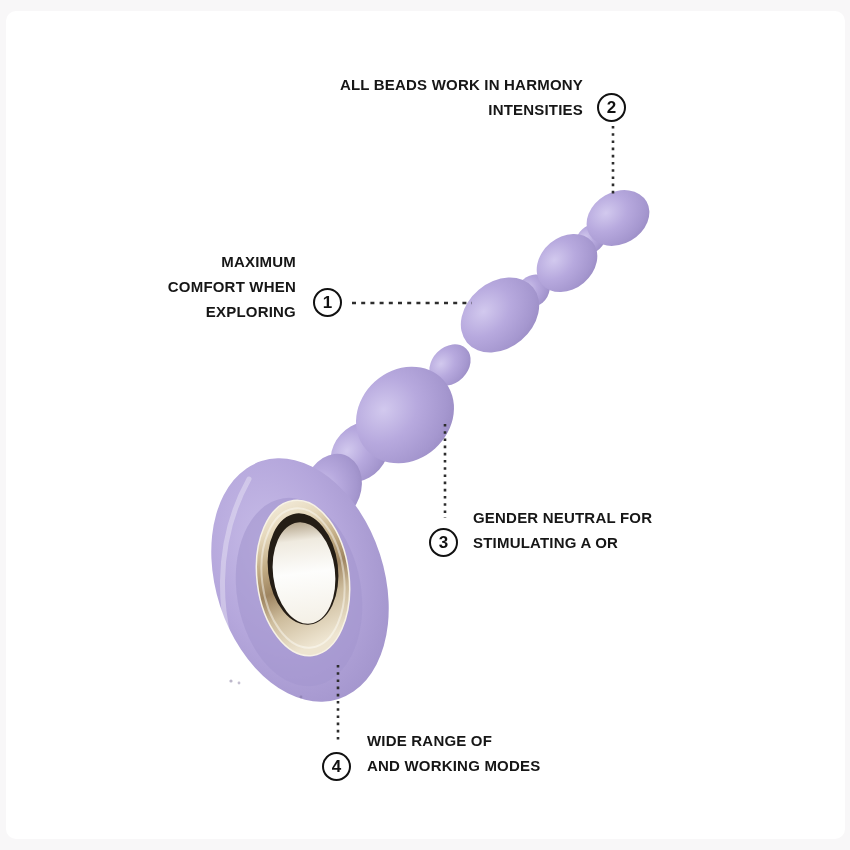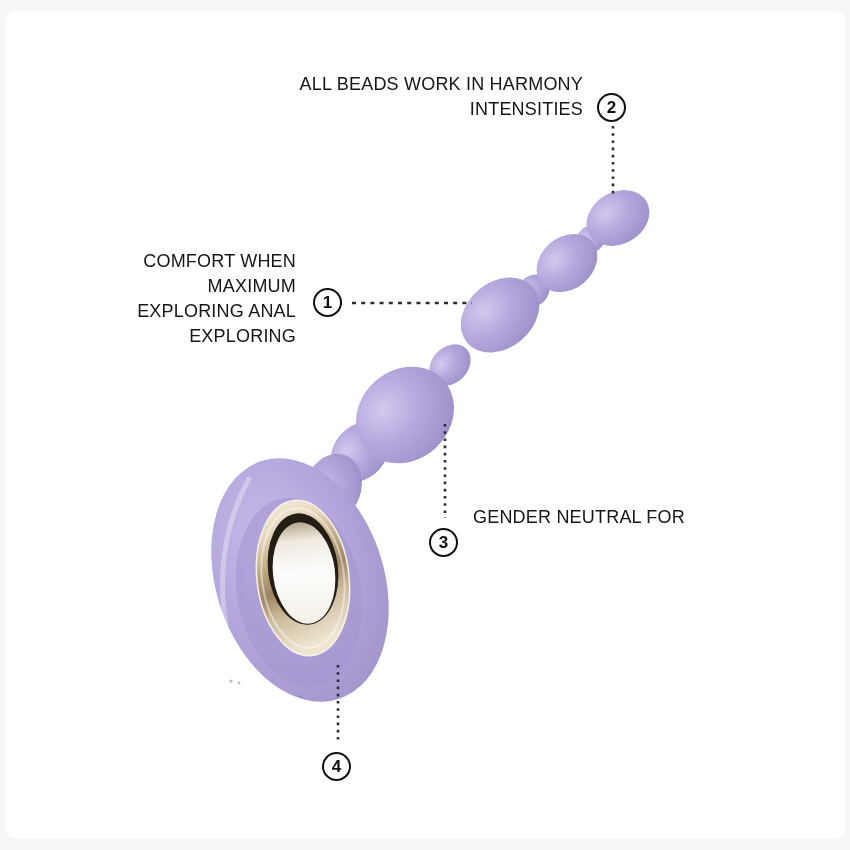--- a/index.html
+++ b/index.html
@@ -9,22 +9,22 @@
     font-family:"Liberation Sans", sans-serif;
   }
   .canvas{
     position:absolute;left:6px;top:11px;right:5px;bottom:11px;
     background:#ffffff;border-radius:10px;
   }
   .stage{position:absolute;left:0;top:0;width:850px;height:850px;}
   .callout-text{
     position:absolute;
     color:#161616;
-    font-weight:400;
-    font-size:18px;
+    font-weight:700;
+    font-size:15px;
     line-height:25px;
     letter-spacing:.2px;
     white-space:nowrap;
   }
   .align-right{text-align:right;}
   .align-left{text-align:left;}
   .callout-circle{
     position:absolute;width:25px;height:25px;
     border:2.5px solid #111111;border-radius:50%;
     background:#ffffff;
@@ -107,33 +107,35 @@
 
 <div class="callout-text align-right" style="right:267px;top:72px;">
   <div>ALL BEADS WORK IN HARMONY</div>
   <div>INTENSITIES</div>
 </div>
 <div class="callout-circle" style="left:597px;top:93px;">
   <span>2</span>
 </div>
 
 <div class="callout-text align-right" style="right:554px;top:249px;">
+  <div>MAXIMUM</div>
   <div>COMFORT WHEN</div>
-  <div>MAXIMUM</div>
-  <div>EXPLORING ANAL</div>
   <div>EXPLORING</div>
 </div>
 <div class="callout-circle" style="left:313px;top:288px;">
   <span>1</span>
 </div>
 
 <div class="callout-text align-left" style="left:473px;top:505px;">
   <div>GENDER NEUTRAL FOR</div>
+  <div>STIMULATING A OR</div>
 </div>
 <div class="callout-circle" style="left:429px;top:528px;">
   <span>3</span>
 </div>
 
 <div class="callout-text align-left" style="left:367px;top:728px;">
+  <div>WIDE RANGE OF</div>
+  <div>AND WORKING MODES</div>
 </div>
 <div class="callout-circle" style="left:322px;top:752px;">
   <span>4</span>
 </div>
 
 </body></html>

